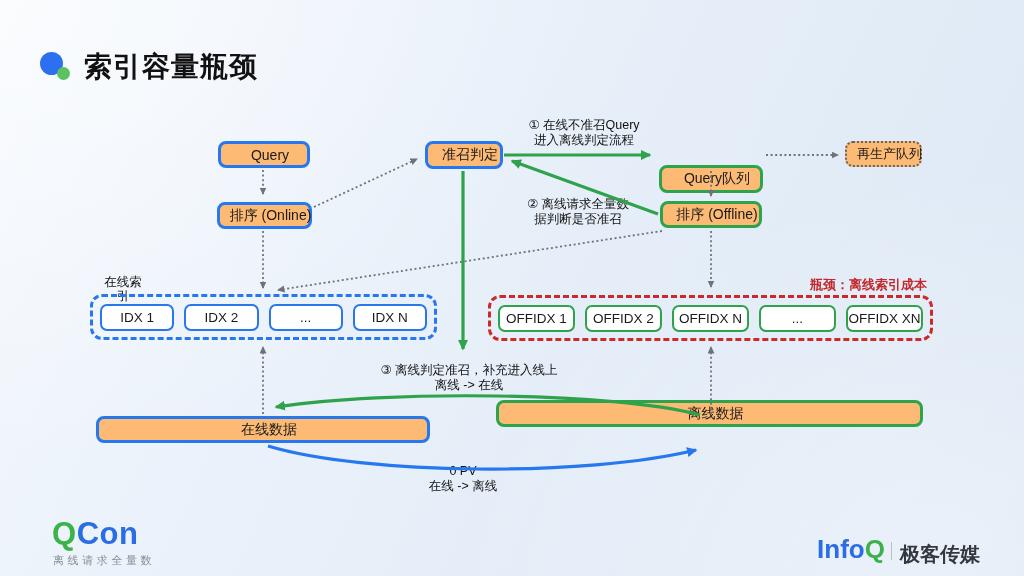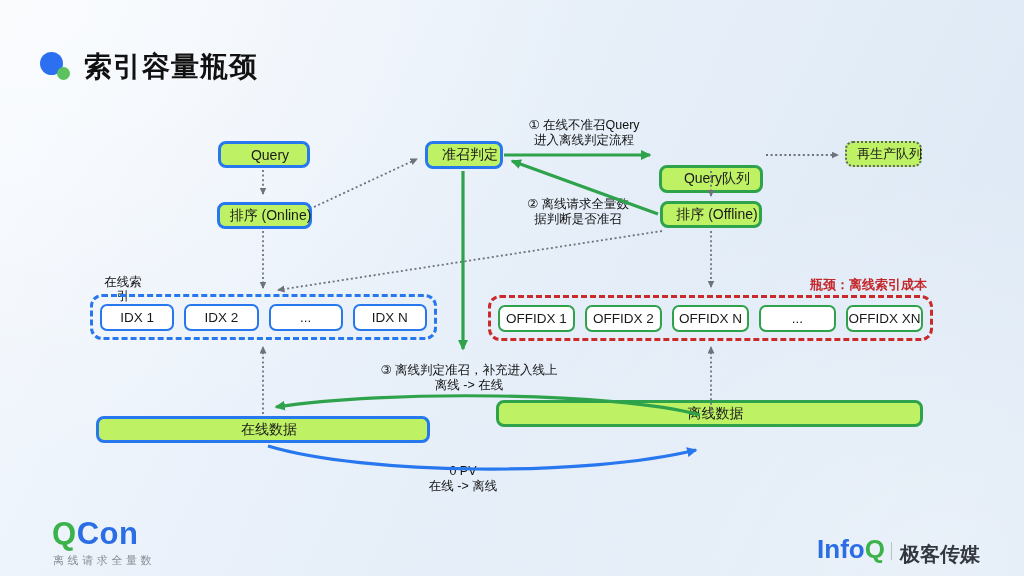--- a/index.html
+++ b/index.html
@@ -22,21 +22,21 @@
 
   
   .title-wrap{position:absolute;left:40px;top:48px;display:flex;align-items:center;}
   .logo-dot{position:relative;width:26px;height:30px;margin-right:18px;}
   .logo-dot .big{position:absolute;left:0;top:0;width:23px;height:23px;border-radius:50%;background:#2c6ff0;}
   .logo-dot .small{position:absolute;left:17px;top:15px;width:13px;height:13px;border-radius:50%;background:#5cc25e;}
   .page-title{font-size:28px;font-weight:bold;color:#111;letter-spacing:1px;}
 
   
   .node{
-    position:absolute;background:#bef264;border-radius:8px;
+    position:absolute;background:#fdba74;border-radius:8px;
     display:flex;align-items:center;justify-content:center;
     font-size:14px;color:#1a1a1a;box-sizing:border-box;white-space:nowrap;padding-left:12px;
   }
   .node.blue{border:3px solid #2777ee;}
   .node.green{border:3px solid #2fa24c;}
   .node.dottedgray{border:2px dotted #5f646b;border-radius:8px;}
 
   
   .group{
     position:absolute;box-sizing:border-box;border-radius:12px;

